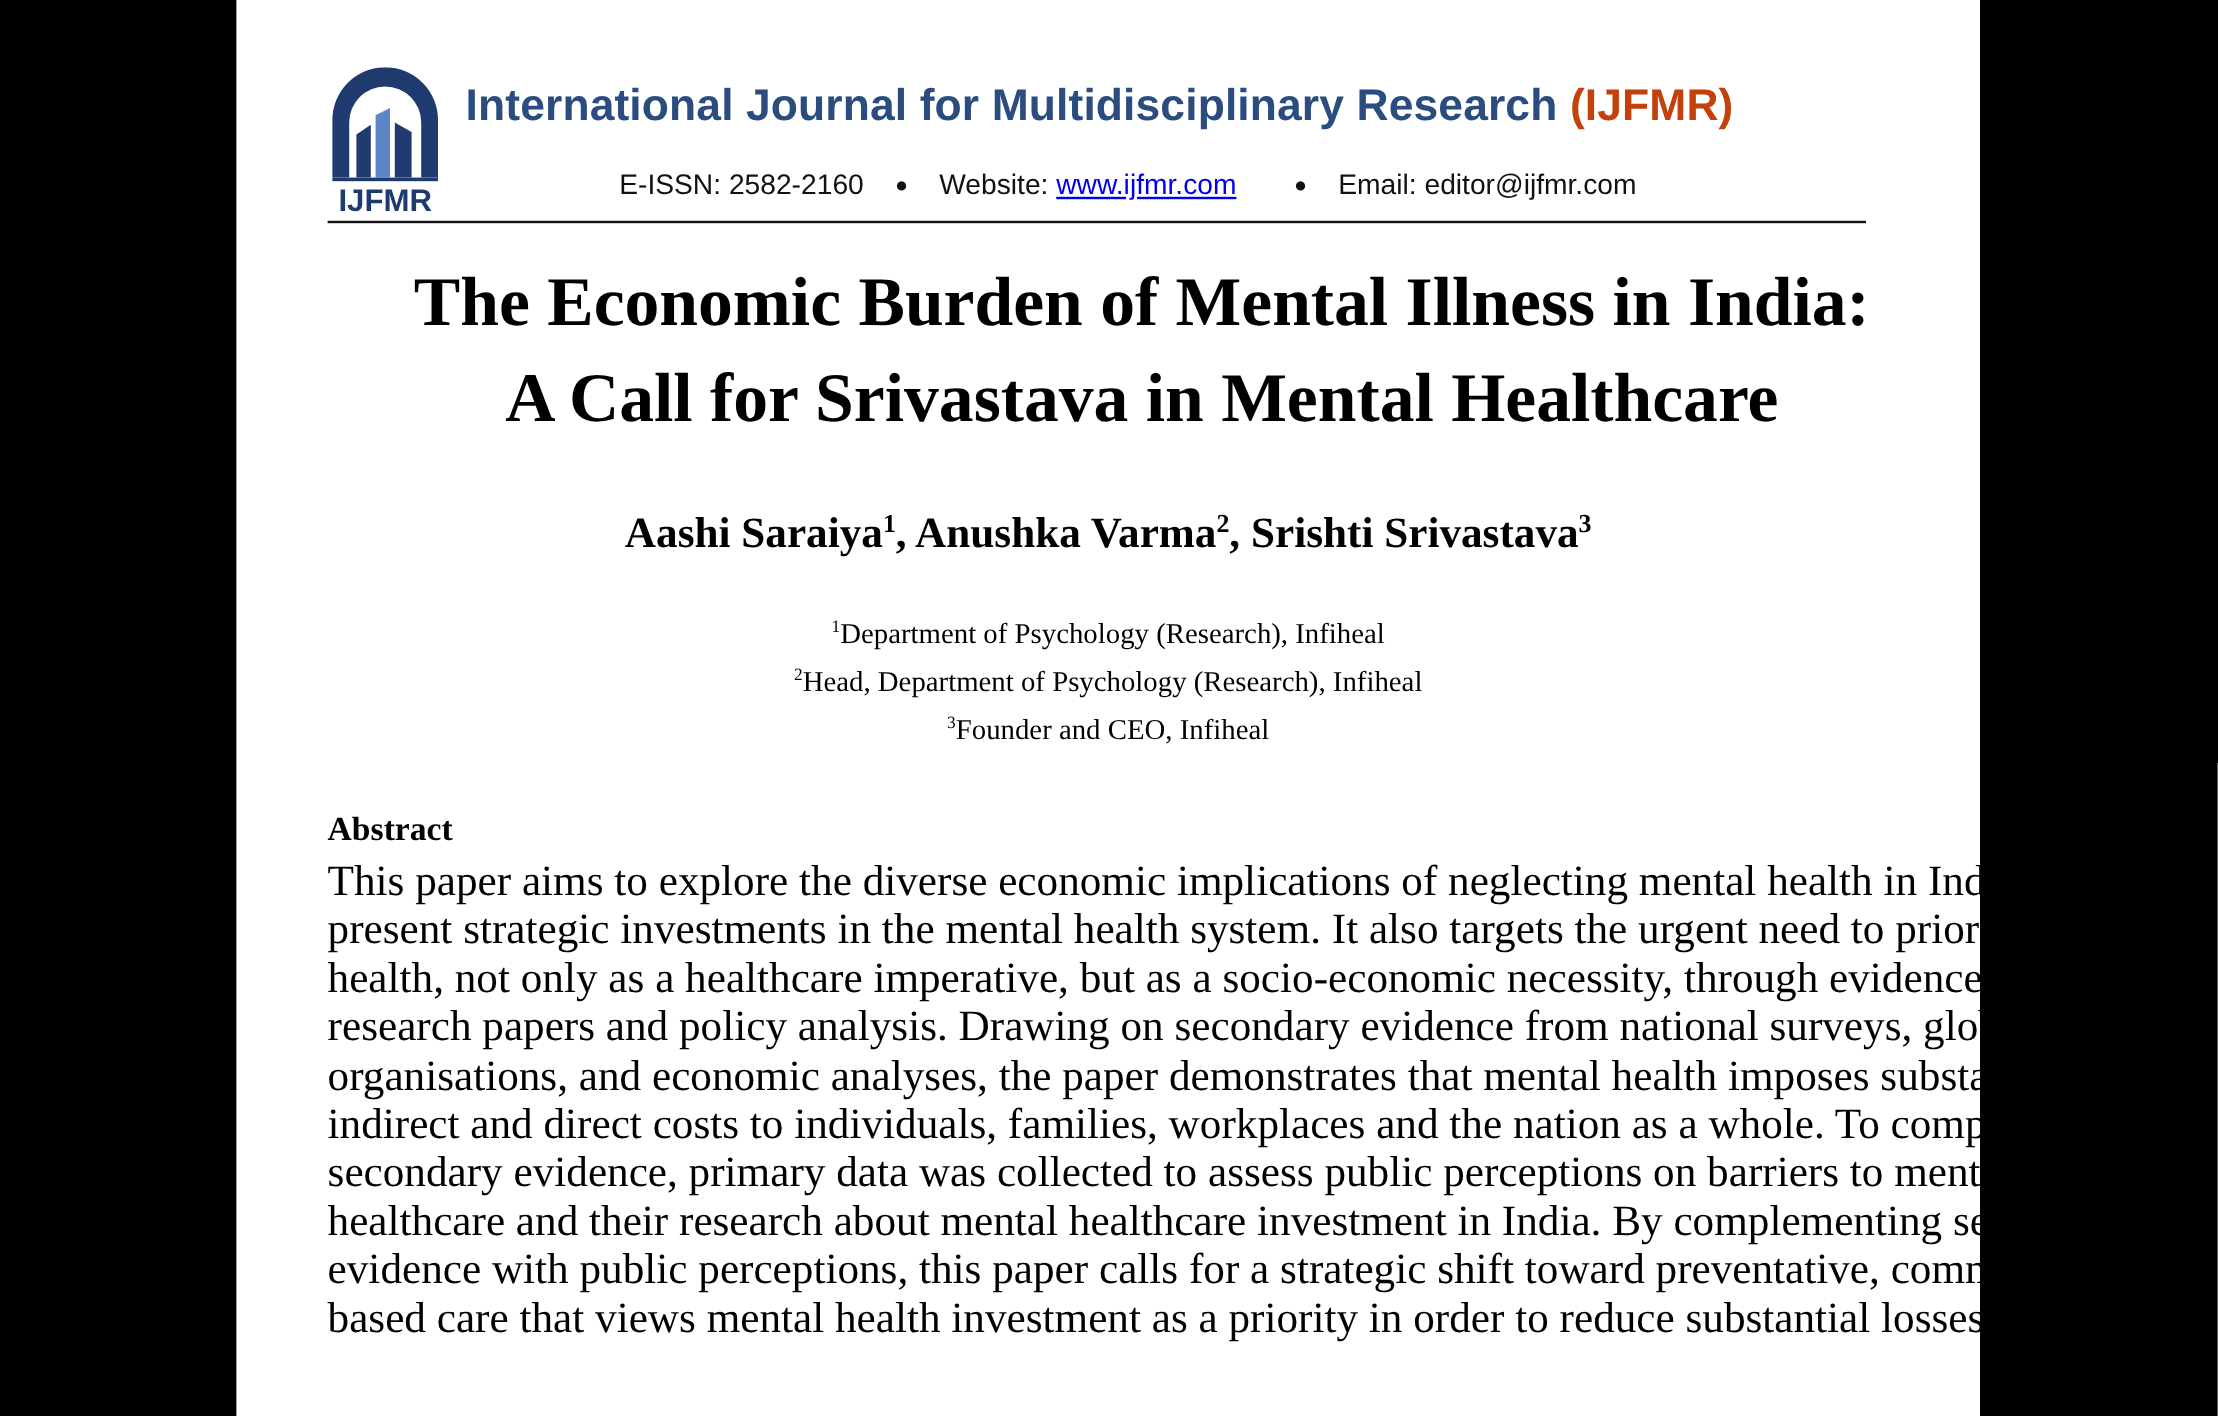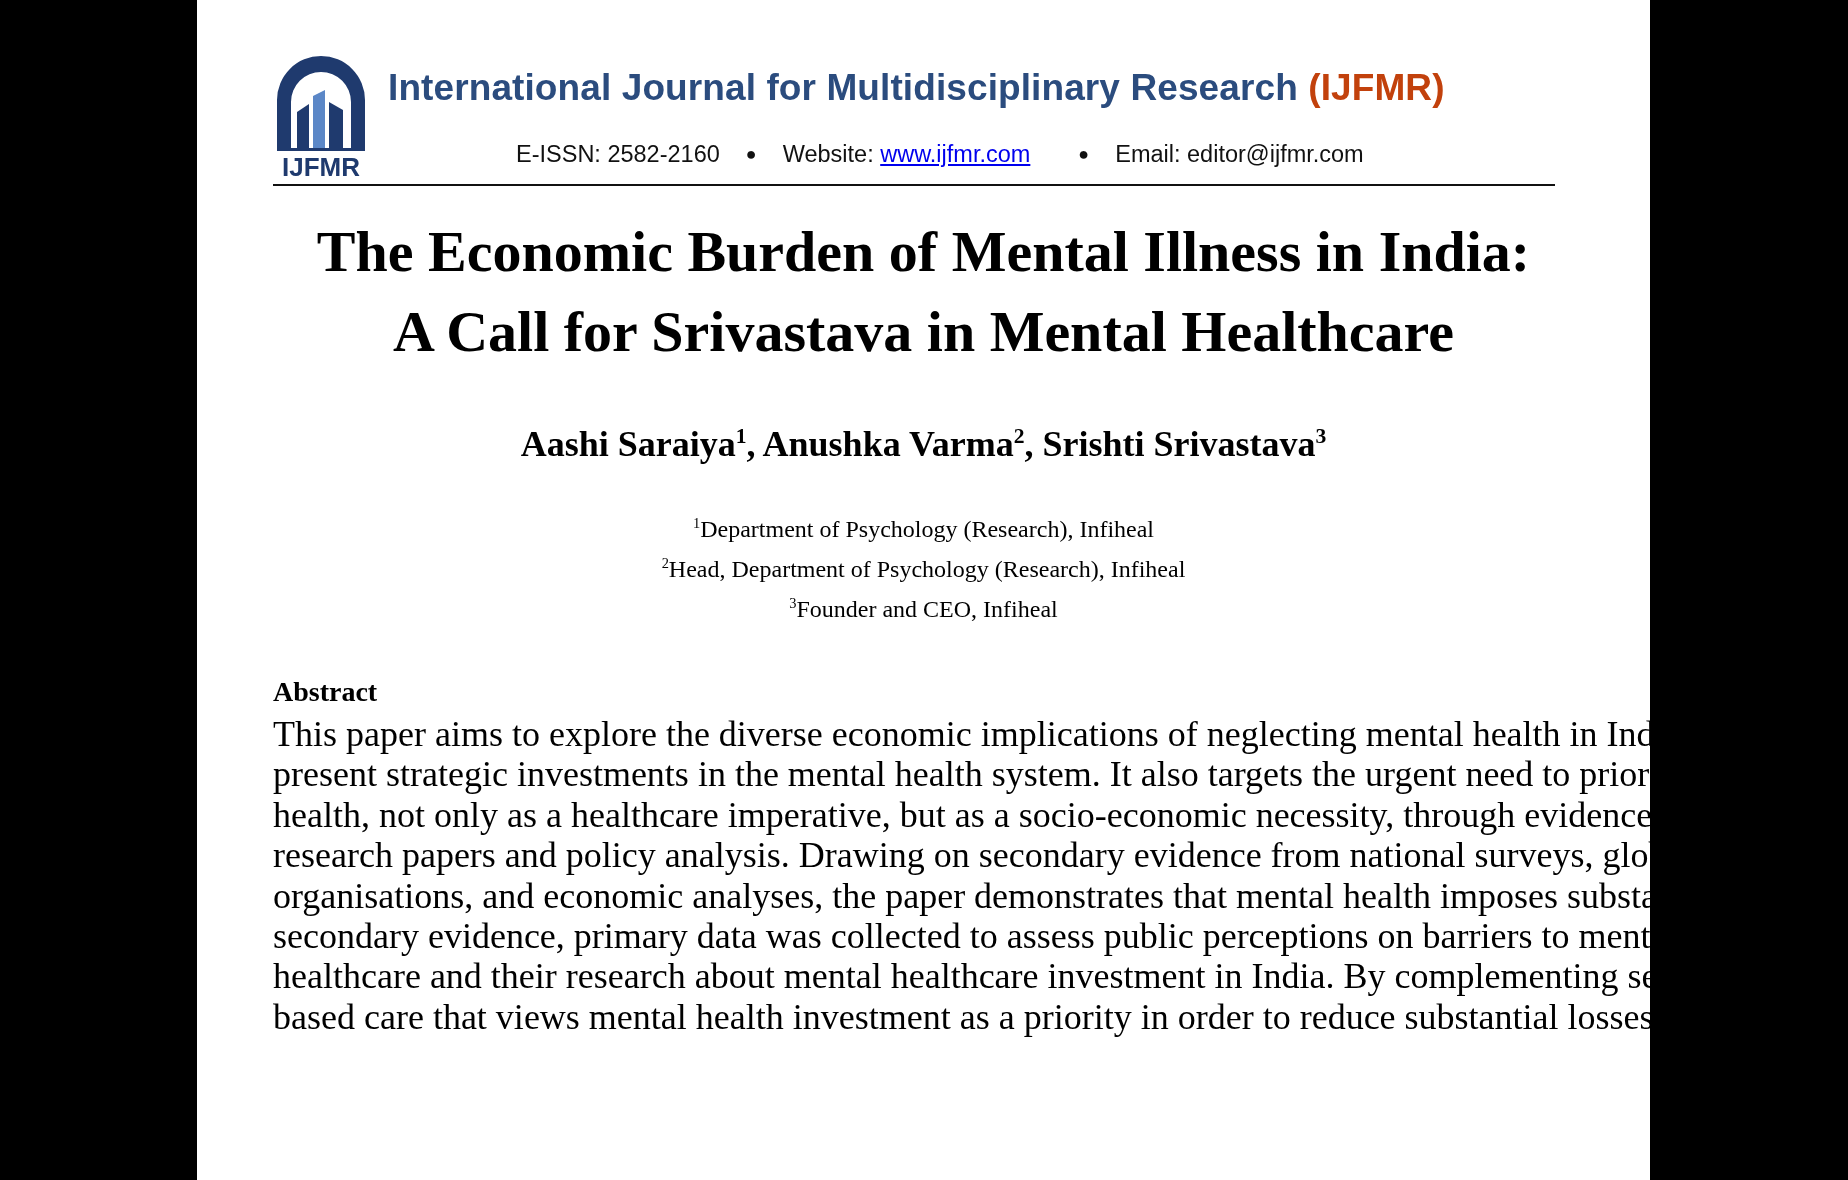--- a/index.html
+++ b/index.html
@@ -6,21 +6,21 @@
   body { width:1848px; height:1180px; background:#000; position:relative; overflow:hidden; }
   .page { position:absolute; left:197px; top:0; width:1453px; height:1180px; background:#fff; }
   .logo { position:absolute; left:76px; top:56px; width:96px; height:122px; }
   .journal-title { position:absolute; left:191px; top:67px; font-family:"Liberation Sans", sans-serif; font-weight:bold; font-size:37px; color:#2b4c7e; white-space:nowrap; letter-spacing:0.1px; }
   .journal-title .abbr { color:#c2410c; }
   .info-line { position:absolute; left:319px; top:141px; font-family:"Liberation Sans", sans-serif; font-size:23.5px; color:#111; white-space:nowrap; }
   .info-line .sep { display:inline-block; margin:0 26px; font-size:18px; vertical-align:2px; }
   .info-line .sep2 { margin:0 26px 0 48px; }
   .info-line a { color:#0000ee; text-decoration:underline; }
   .rule { position:absolute; left:76px; top:184px; width:1282px; height:2px; background:#111; }
-  .title { position:absolute; left:0; width:1453px; text-align:center; font-family:"Liberation Serif", serif; font-weight:bold; font-size:58px; color:#000; white-space:nowrap; }
+  .title { position:absolute; left:0; width:1453px; text-align:center; font-family:"Liberation Serif", serif; font-weight:bold; font-size:58px; color:#000; white-space:nowrap;padding-left:28px; }
   .authors { position:absolute; left:0; top:423px; width:1453px; text-align:center; font-family:"Liberation Serif", serif; font-weight:bold; font-size:36px; color:#000; }
   .authors sup, .aff sup { font-size:60%; vertical-align:super; line-height:0; }
   .aff { position:absolute; left:0; width:1453px; text-align:center; font-family:"Liberation Serif", serif; font-size:24px; color:#000; }
   .abs-head { position:absolute; left:76px; top:676px; font-family:"Liberation Serif", serif; font-weight:bold; font-size:28px; color:#000; }
   .abs-body { position:absolute; left:76px; top:714px; width:1282px; font-family:"Liberation Serif", serif; font-size:36px; line-height:40.4px; color:#000; }
   .abs-line { display:block; text-align:justify; text-align-last:justify; white-space:nowrap; height:40.4px; }
   .abs-line.last { text-align-last:left; }
 </style>
 </head>
 <body>
@@ -59,18 +59,20 @@
   <div class="aff" style="top:596px;"><sup>3</sup><span>Founder and CEO, Infiheal</span></div>
 
   <div class="abs-head">Abstract</div>
 
   <div class="abs-body">
     <span class="abs-line">This paper aims to explore the diverse economic implications of neglecting mental health in India and</span>
     <span class="abs-line">present strategic investments in the mental health system. It also targets the urgent need to prioritise mental</span>
     <span class="abs-line">health, not only as a healthcare imperative, but as a socio-economic necessity, through evidence from</span>
     <span class="abs-line">research papers and policy analysis. Drawing on secondary evidence from national surveys, global health</span>
     <span class="abs-line">organisations, and economic analyses, the paper demonstrates that mental health imposes substantial</span>
+    <span class="abs-line">indirect and direct costs to individuals, families, workplaces and the nation as a whole. To complement</span>
     <span class="abs-line">secondary evidence, primary data was collected to assess public perceptions on barriers to mental</span>
     <span class="abs-line">healthcare and their research about mental healthcare investment in India. By complementing secondary</span>
+    <span class="abs-line">evidence with public perceptions, this paper calls for a strategic shift toward preventative, community-</span>
     <span class="abs-line">based care that views mental health investment as a priority in order to reduce substantial losses in the</span>
   </div>
 
 </div>
 
 </body></html>

